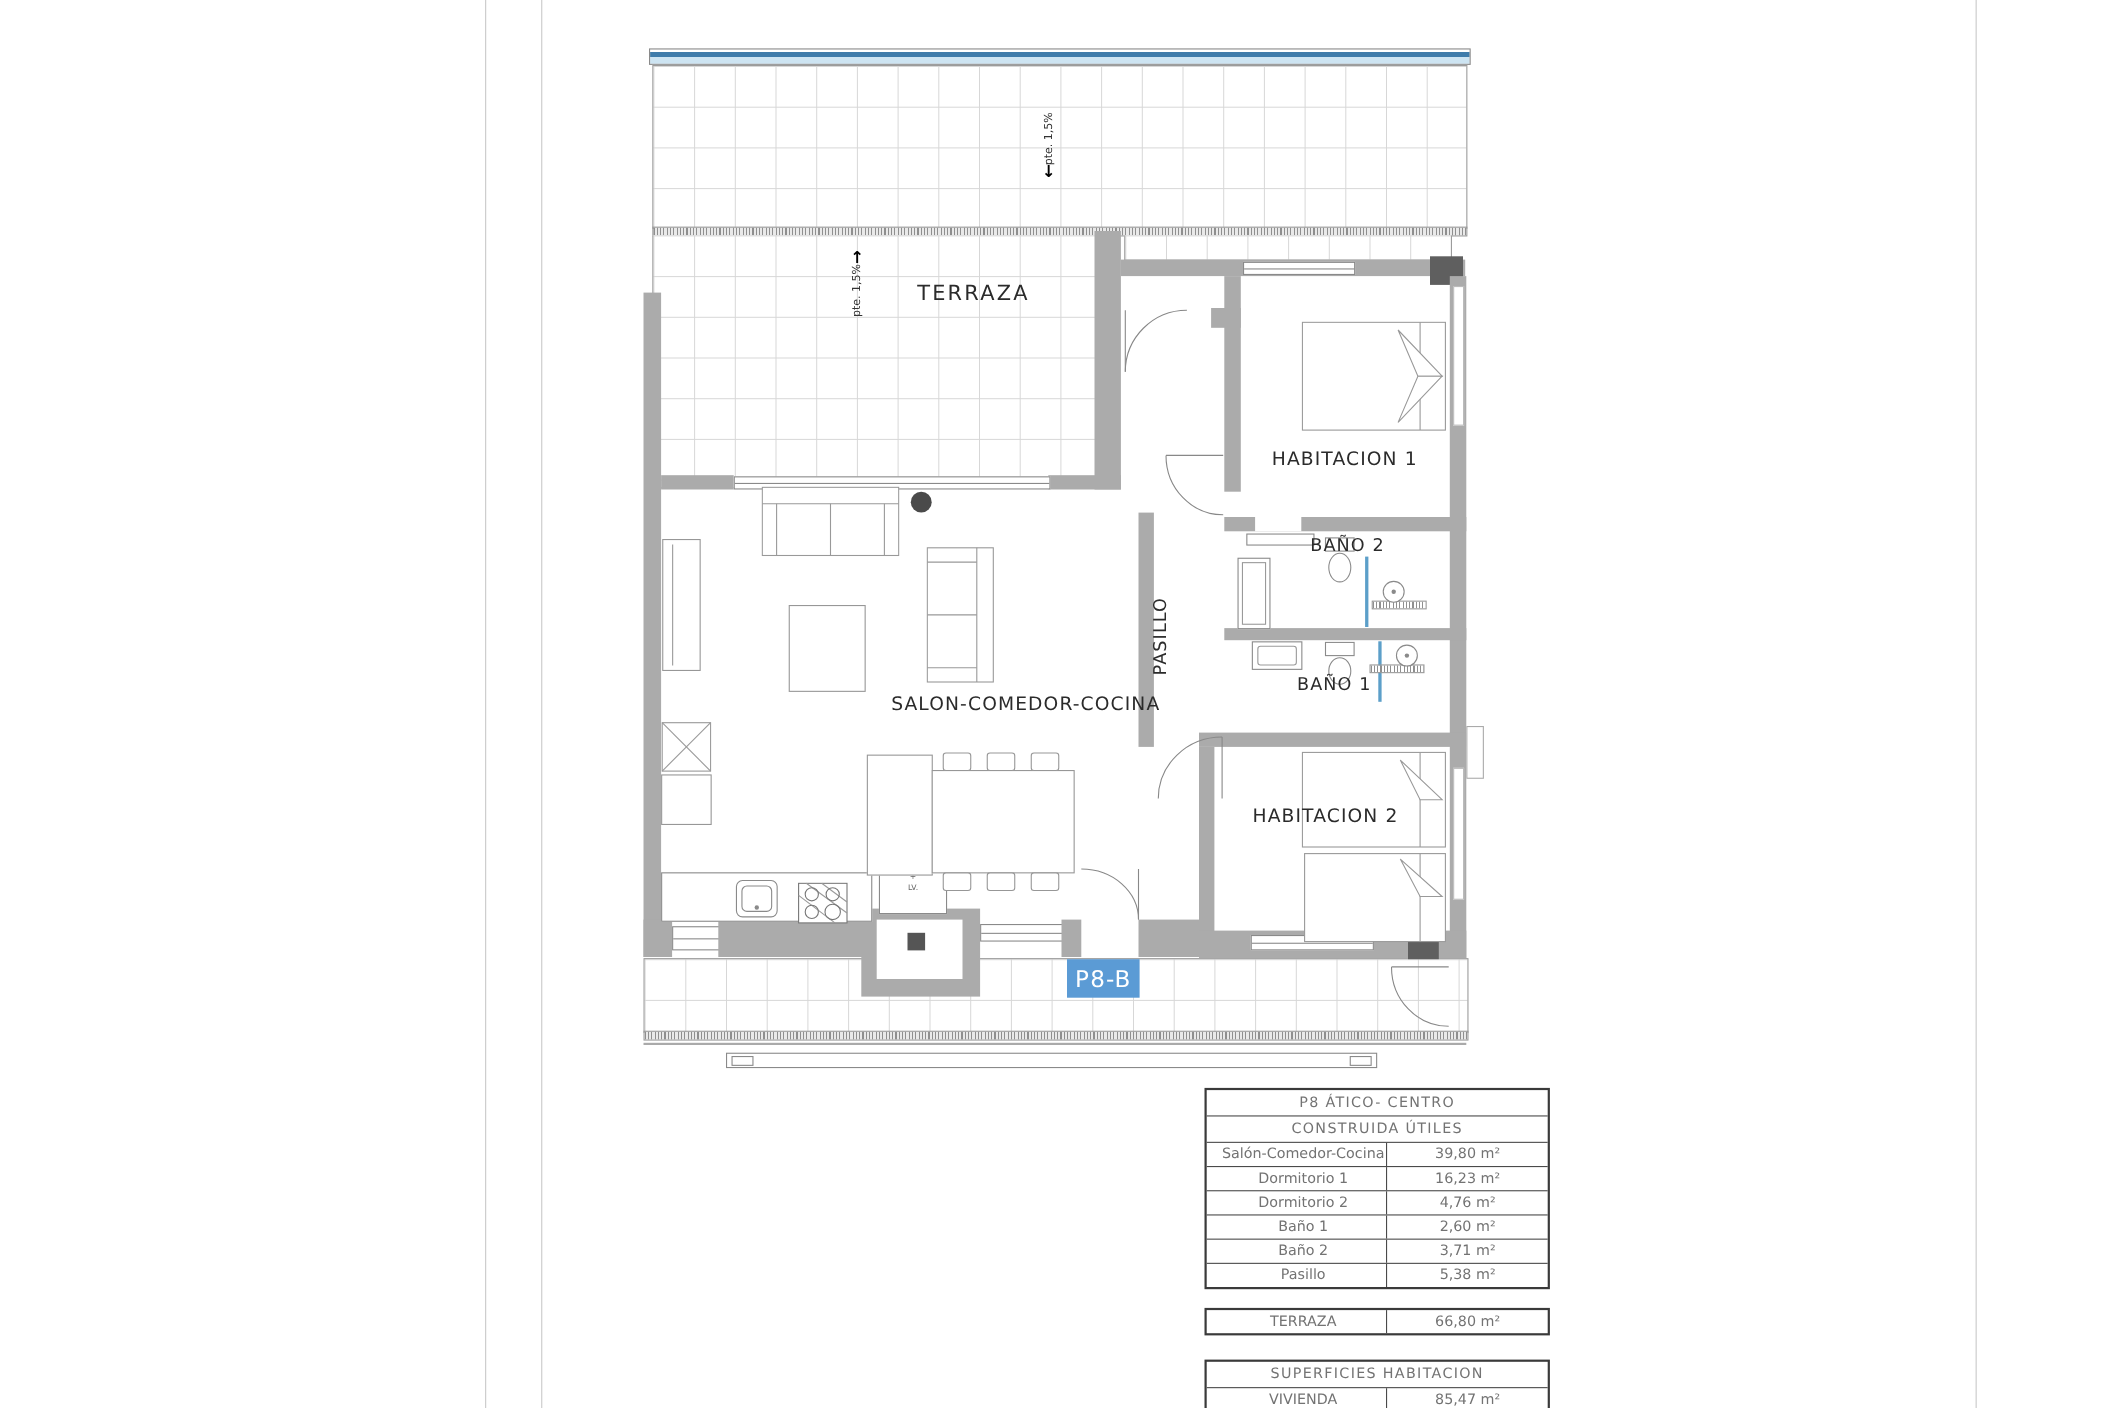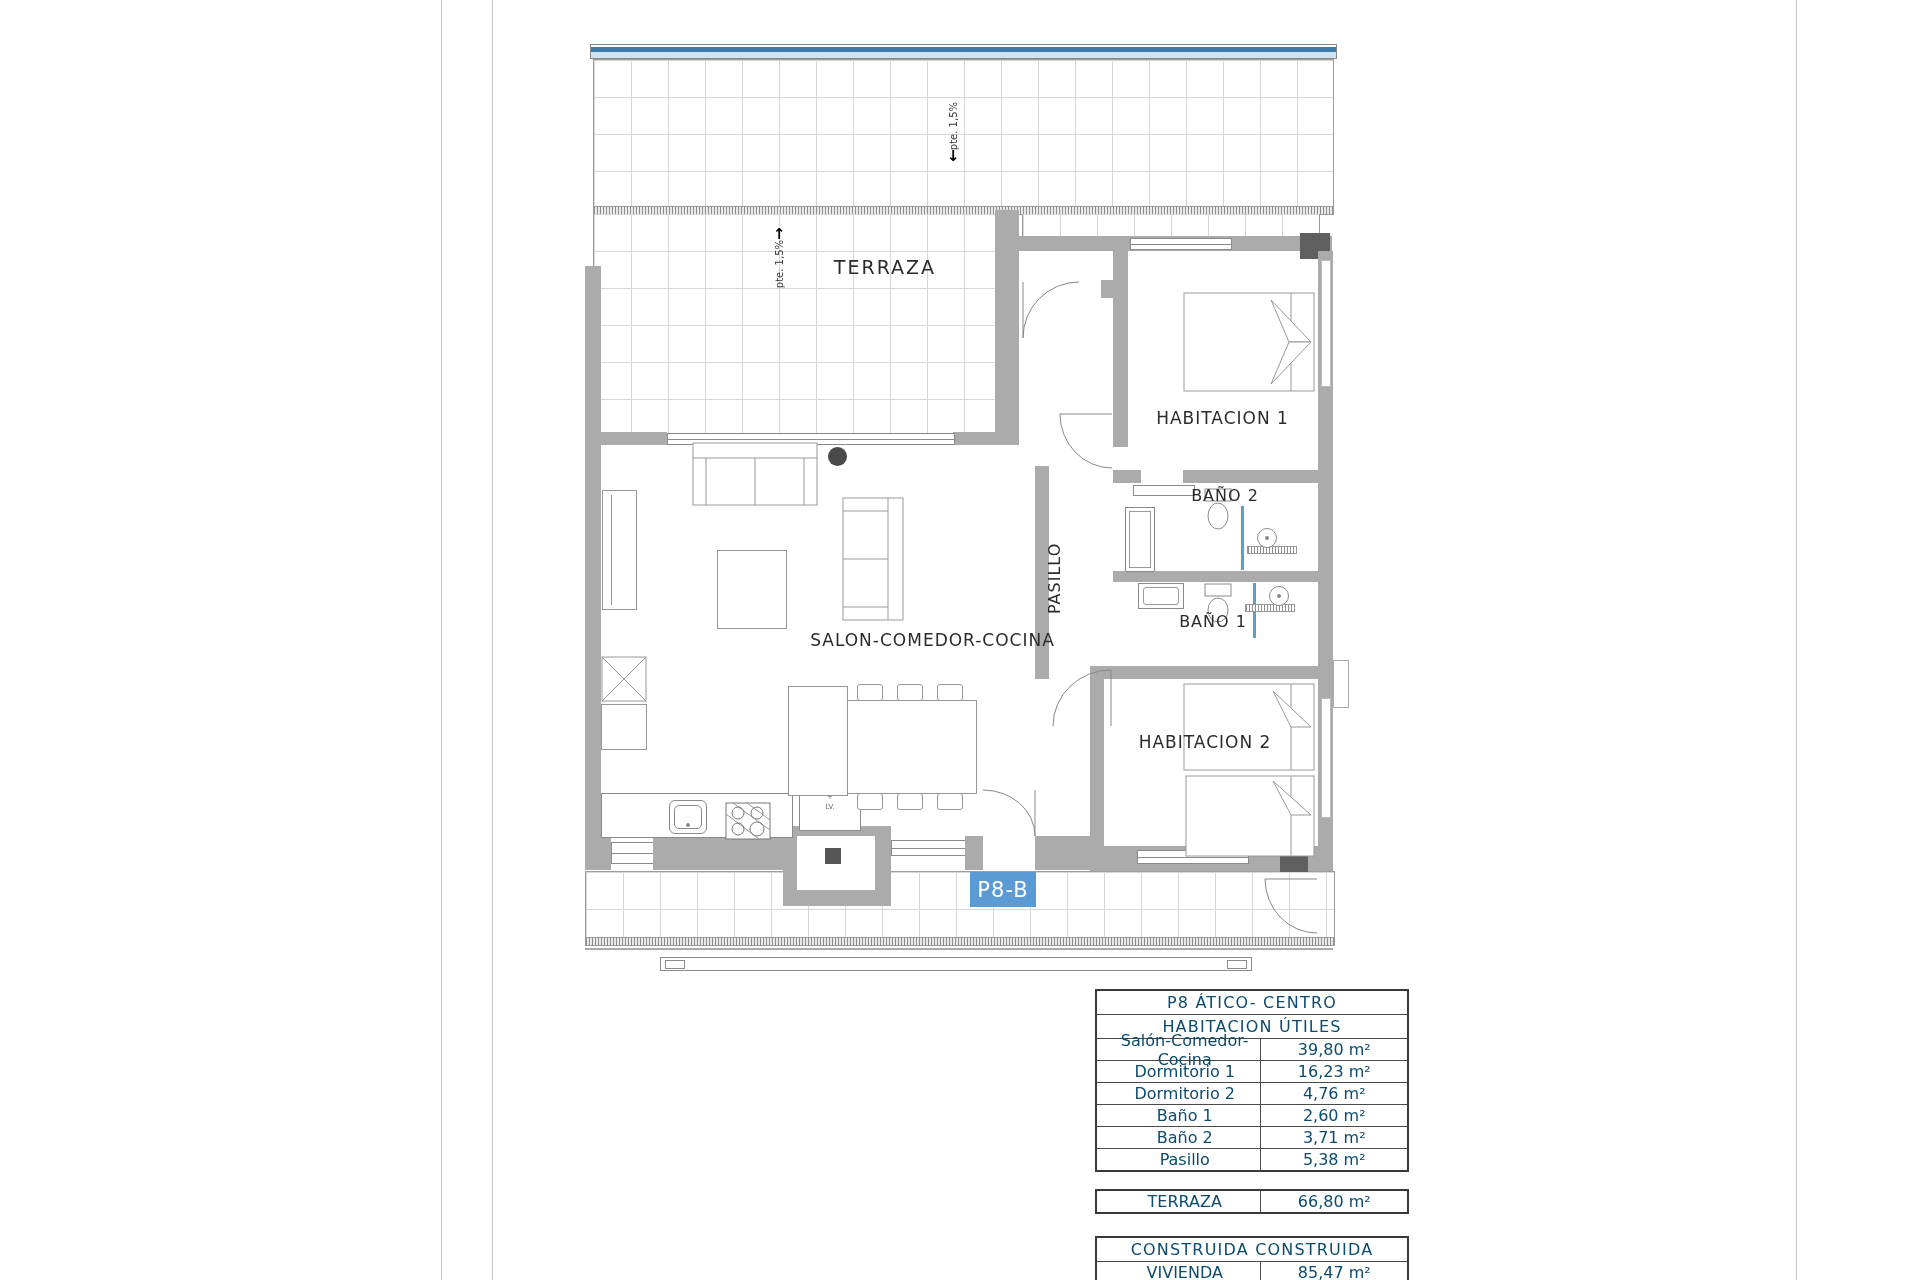--- a/index.html
+++ b/index.html
@@ -26,21 +26,21 @@
   .glass{position:absolute;background:#5c9fc9;}
   .towel{position:absolute;height:6px;background:repeating-linear-gradient(90deg,#8f8f8f 0 1px,#fff 1px 3px);border:1px solid #9a9a9a;}
   .shead{position:absolute;width:18px;height:18px;border:1px solid #8a8a8a;border-radius:50%;background:#fff;}
   .shead:after{content:"";position:absolute;left:7px;top:7px;width:4px;height:4px;border-radius:50%;background:#8a8a8a;}
   #badge{position:absolute;left:385px;top:834px;width:66px;height:35px;background:#5b9bd5;color:#fff;
     font-size:21px;letter-spacing:1px;display:flex;align-items:center;justify-content:center;}
   #railing{position:absolute;left:5px;top:6px;width:745px;height:13px;border:1px solid #8a8a8a;
     background:linear-gradient(to bottom,#ffffff 0 2px,#3f7cab 2px 7px,#cde4f2 7px 12px);}
   #laundry{position:absolute;left:214px;top:737px;width:62px;height:56px;background:#fff;border:1px solid #8a8a8a;
     font-size:7px;color:#666;text-align:center;line-height:1.35;padding-top:8px;box-sizing:border-box;}
-  .tbl{position:absolute;left:1095px;width:310px;background:#fff;border:2px solid #3a3a3a;font-size:16px;color:#0c4a6e;}
+  .tbl{position:absolute;left:1095px;width:310px;background:#fff;border:2px solid #3a3a3a;font-size:13px;color:#737373;}
   .trow{display:flex;height:21px;border-top:1px solid #4a4a4a;align-items:center;}
   .trow:first-child{border-top:none;}
   .ttitle{justify-content:center;height:23px;letter-spacing:1.2px;}
   .c-name{width:51%;border-right:1px solid #4a4a4a;text-align:center;height:100%;display:flex;align-items:center;justify-content:center;padding-left:12px;}
   .c-area{width:49%;text-align:center;height:100%;display:flex;align-items:center;justify-content:center;}
   svg{display:block;}
 </style>
 </head>
 <body>
 
@@ -244,21 +244,21 @@
   <div class="lbl" style="left:568px;top:574px;width:120px;font-size:16px;">BAÑO 1</div>
   <div class="lbl" style="left:530px;top:694px;width:180px;">HABITACION 2</div>
   <div class="lbl" style="left:225px;top:592px;width:245px;">SALON-COMEDOR-COCINA</div>
   <div class="lbl vtext" style="left:460px;top:498px;height:84px;font-size:16px;">PASILLO</div>
 
   <div id="badge">P8-B</div>
 </div>
 
 <div class="tbl" style="top:989px;">
   <div class="trow ttitle">P8 ÁTICO- CENTRO</div>
-  <div class="trow ttitle">HABITACION ÚTILES</div>
+  <div class="trow ttitle">CONSTRUIDA ÚTILES</div>
   <div class="trow">
     <div class="c-name">Salón-Comedor-Cocina</div>
     <div class="c-area">39,80 m²</div>
   </div>
   <div class="trow">
     <div class="c-name">Dormitorio 1</div>
     <div class="c-area">16,23 m²</div>
   </div>
   <div class="trow">
     <div class="c-name">Dormitorio 2</div>
@@ -279,18 +279,18 @@
 </div>
 
 <div class="tbl" style="top:1189px;">
   <div class="trow">
     <div class="c-name">TERRAZA</div>
     <div class="c-area">66,80 m²</div>
   </div>
 </div>
 
 <div class="tbl" style="top:1236px;">
-  <div class="trow ttitle">CONSTRUIDA CONSTRUIDA</div>
+  <div class="trow ttitle">SUPERFICIES HABITACION</div>
   <div class="trow">
     <div class="c-name">VIVIENDA</div>
     <div class="c-area">85,47 m²</div>
   </div>
 </div>
 
 </body></html>

